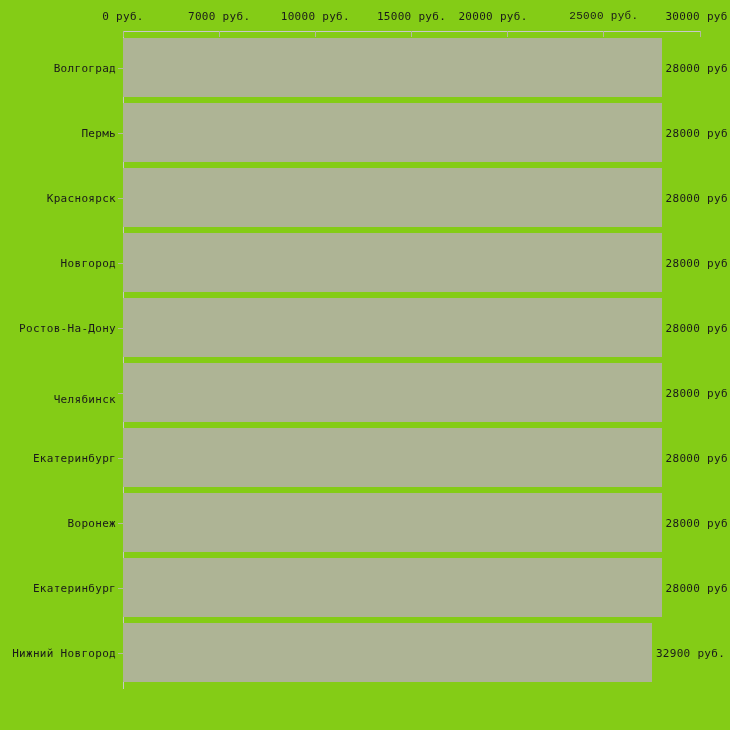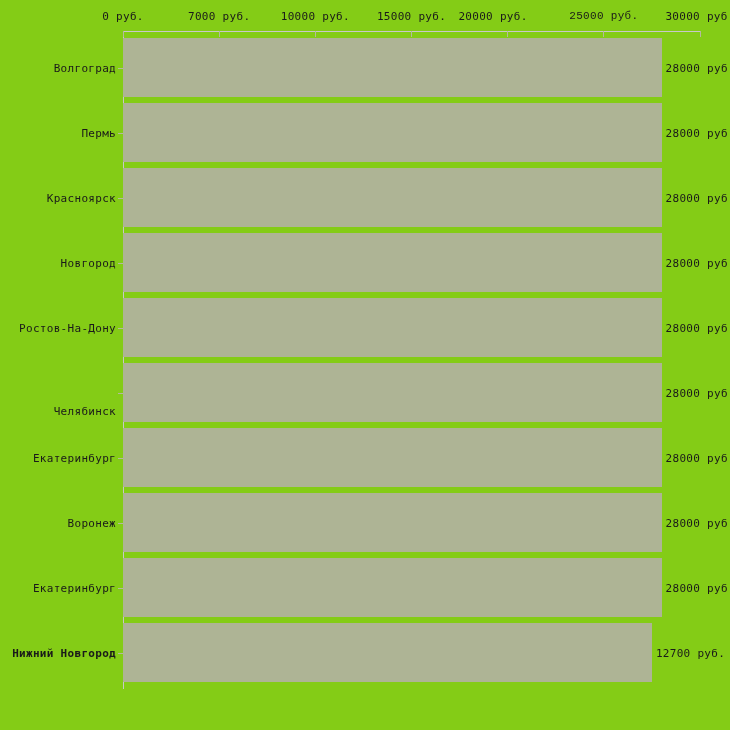--- a/index.html
+++ b/index.html
@@ -130,29 +130,29 @@
       <div class="y-tick-label" style="right: auto; top: 67.5px; left: 0px; width: 116px;">Волгоград</div>
       <div class="y-tick" style="top: 133px;"></div>
       <div class="y-tick-label" style="right: auto; top: 132.5px; left: 0px; width: 116px;">Пермь</div>
       <div class="y-tick" style="top: 198px;"></div>
       <div class="y-tick-label" style="right: auto; top: 197.5px; left: 0px; width: 116px;">Красноярск</div>
       <div class="y-tick" style="top: 263px;"></div>
       <div class="y-tick-label" style="right: auto; top: 262.5px; left: 0px; width: 116px;">Новгород</div>
       <div class="y-tick" style="top: 328px;"></div>
       <div class="y-tick-label" style="right: auto; top: 327.5px; left: 0px; width: 116px;">Ростов-На-Дону</div>
       <div class="y-tick" style="top: 393px;"></div>
-      <div class="y-tick-label" style="right: auto; top: 411px; left: 0px; width: 116px;">Челябинск</div>
+      <div class="y-tick-label" style="right: auto; top: 399px; left: 0px; width: 116px;">Челябинск</div>
       <div class="y-tick" style="top: 458px;"></div>
       <div class="y-tick-label" style="right: auto; top: 457.5px; left: 0px; width: 116px;">Екатеринбург</div>
       <div class="y-tick" style="top: 523px;"></div>
       <div class="y-tick-label" style="right: auto; top: 522.5px; left: 0px; width: 116px;">Воронеж</div>
       <div class="y-tick" style="top: 588px;"></div>
       <div class="y-tick-label" style="right: auto; top: 587.5px; left: 0px; width: 116px;">Екатеринбург</div>
       <div class="y-tick" style="top: 653px;"></div>
-      <div class="y-tick-label" style="right: auto; top: 652.5px; left: 0px; width: 116px; font-weight: bold;">Нижний Новгород</div>
+      <div class="y-tick-label" style="right: auto; top: 652.5px; left: 0px; width: 116px;">Нижний Новгород</div>
     </div>
 
   <div class="plot-area">
     <div id="bars">
         <div class="bar" title="Волгоград: 28000 руб." style="top: 2.6px; height: 59.8px; width: 538.533px; background: rgb(174, 180, 149);"></div>
         <div class="bar" title="Пермь: 28000 руб." style="top: 67.6px; height: 59.8px; width: 538.533px; background: rgb(174, 180, 149);"></div>
         <div class="bar" title="Красноярск: 28000 руб." style="top: 132.6px; height: 59.8px; width: 538.533px; background: rgb(174, 180, 149);"></div>
         <div class="bar" title="Воронеж: 28000 руб." style="top: 197.6px; height: 59.8px; width: 538.533px; background: rgb(174, 180, 149);"></div>
         <div class="bar" title="Ростов-На-Дону: 28000 руб." style="top: 262.6px; height: 59.8px; width: 538.533px; background: rgb(174, 180, 149);"></div>
         <div class="bar" title="Челябинск: 28000 руб." style="top: 327.6px; height: 59.8px; width: 538.533px; background: rgb(174, 180, 149);"></div>
@@ -166,16 +166,16 @@
   <div id="value-labels">
       <div class="bar-value-label" style="left: 665.533px; top: 67.5px;">28000 руб.</div>
       <div class="bar-value-label" style="left: 665.533px; top: 132.5px;">28000 руб.</div>
       <div class="bar-value-label" style="left: 665.533px; top: 197.5px;">28000 руб.</div>
       <div class="bar-value-label" style="left: 665.533px; top: 262.5px;">28000 руб.</div>
       <div class="bar-value-label" style="left: 665.533px; top: 327.5px;">28000 руб.</div>
       <div class="bar-value-label" style="left: 665.533px; top: 392.5px;">28000 руб.</div>
       <div class="bar-value-label" style="left: 665.533px; top: 457.5px;">28000 руб.</div>
       <div class="bar-value-label" style="left: 665.533px; top: 522.5px;">28000 руб.</div>
       <div class="bar-value-label" style="left: 665.533px; top: 587.5px;">28000 руб.</div>
-      <div class="bar-value-label" style="left: 655.917px; top: 652.5px;">12700 руб.</div>
+      <div class="bar-value-label" style="left: 655.917px; top: 652.5px;">32900 руб.</div>
     </div>
 
 </div>
 
 </body></html>

